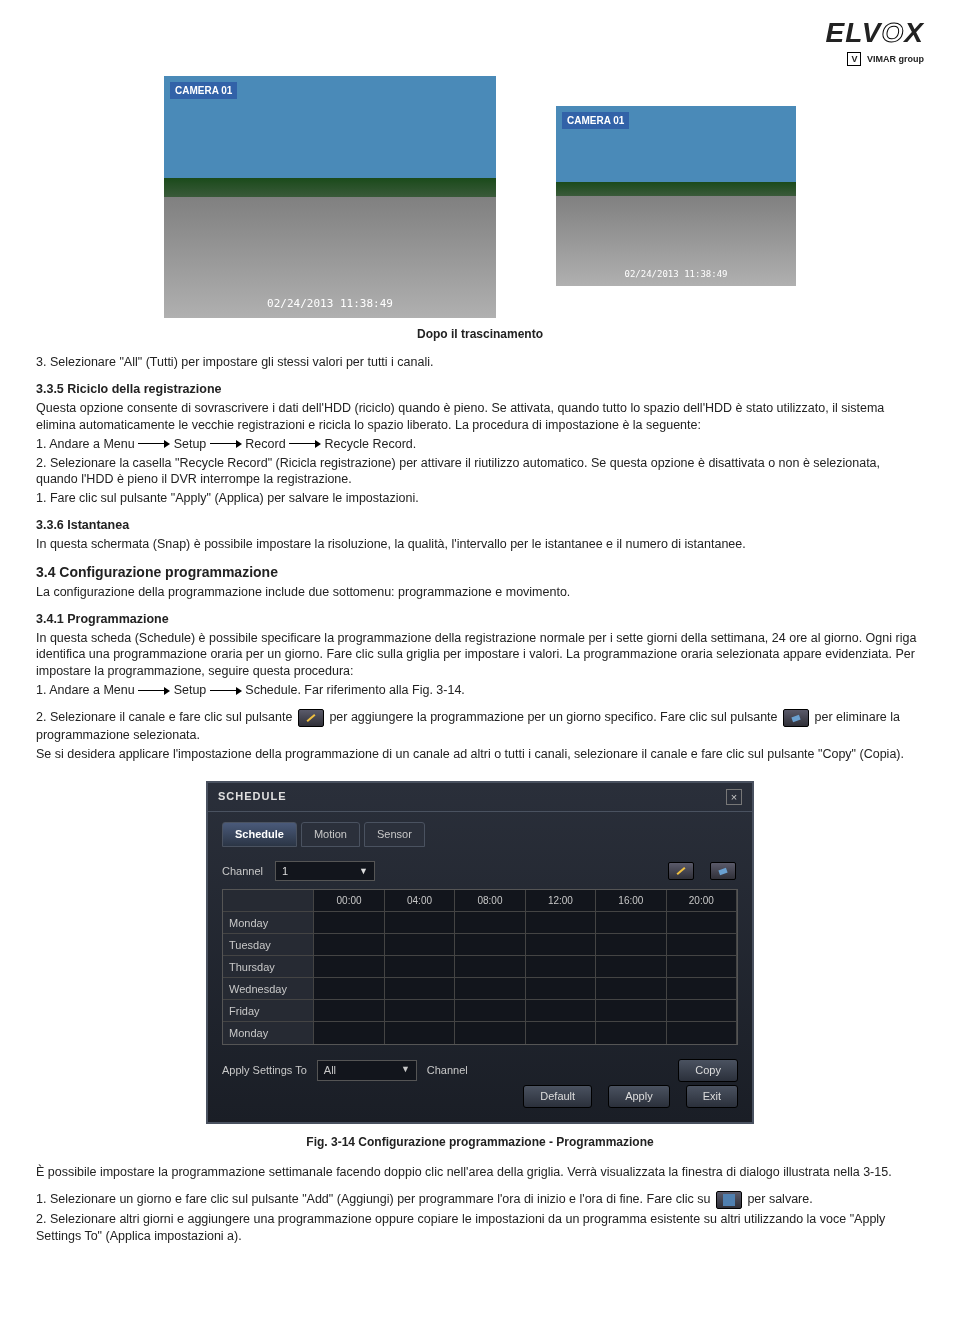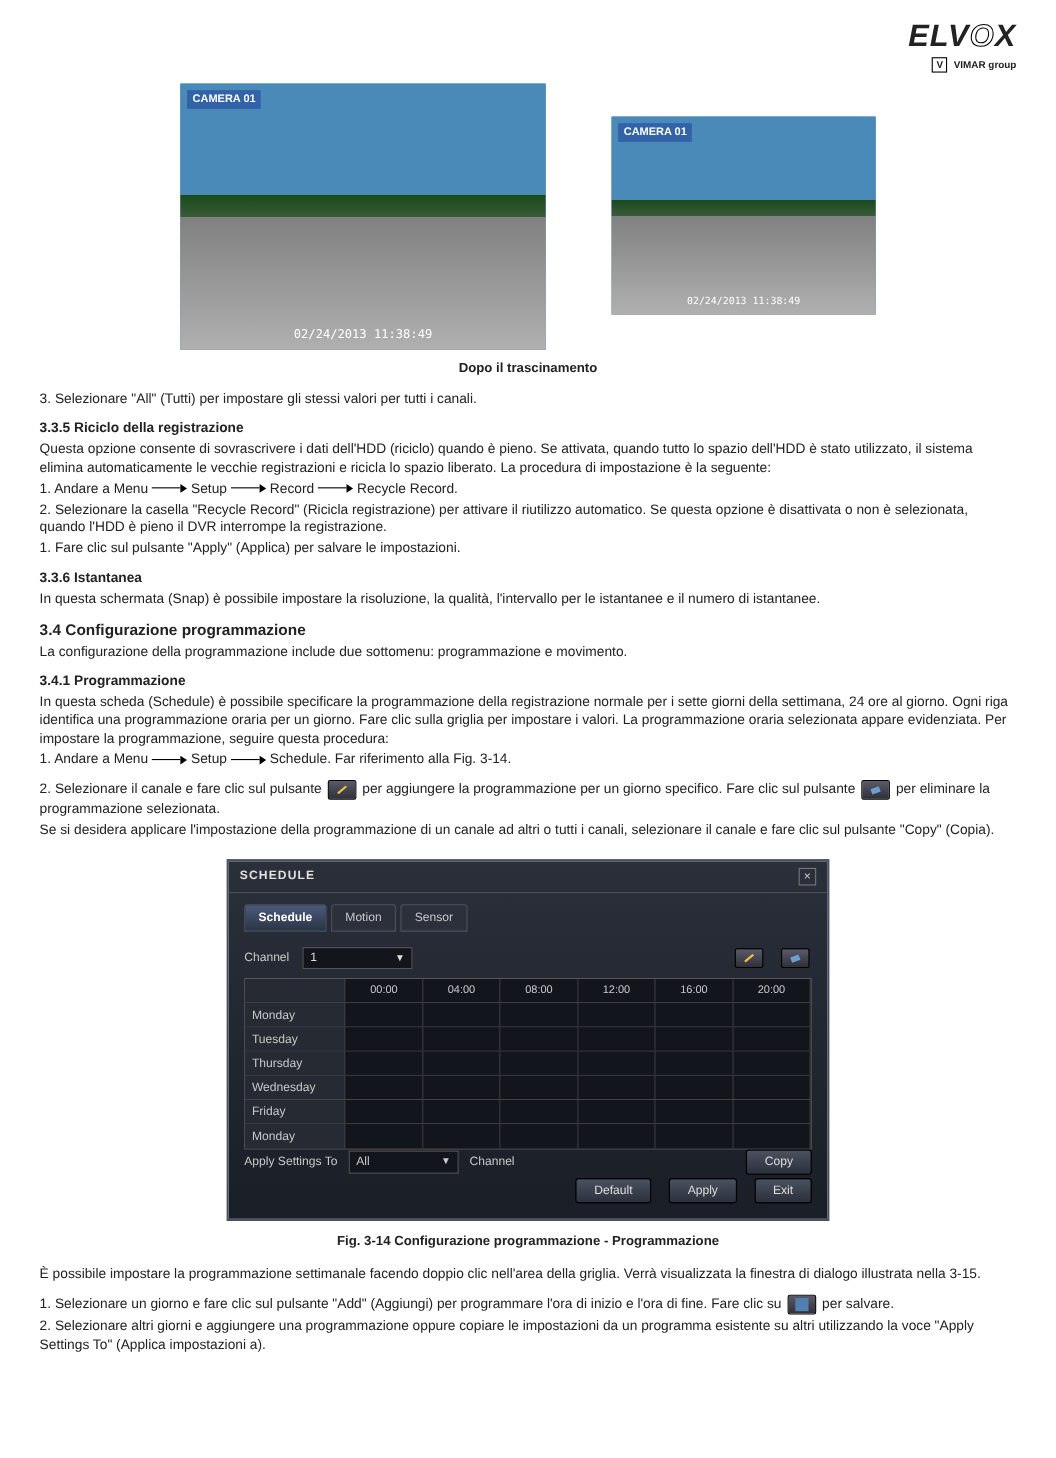--- a/index.html
+++ b/index.html
@@ -43,21 +43,21 @@
   .ch-sel{width:100px;background:#12151c;border:1px solid #555;color:#ddd;padding:2px 6px;display:flex;justify-content:space-between;align-items:center}
   .grid{border:1px solid #555}
   .grid-row{display:flex;height:22px;border-bottom:1px solid #444}
   .grid-row:last-child{border-bottom:none}
   .grid-head .cell{background:#262a33;text-align:left;font-size:10px}
   .grid-head .cell.first{background:#262a33}
   .cell{border-right:1px solid #444;display:flex;align-items:center;padding-left:6px}
   .cell.first{width:92px;background:#262a33}
   .cell.col{width:71px;background:#12151c}
   .grid-head .cell.col{justify-content:center;padding-left:0}
-  .apply-row{display:flex;align-items:center;gap:10px;}
+  .apply-row{display:flex;align-items:center;gap:10px;margin-top:14px}
   .apply-sel{width:100px;background:#12151c;border:1px solid #555;padding:2px 6px;display:flex;justify-content:space-between}
   .dbtn{background:linear-gradient(#4a5260,#2b303b);border:1px solid #000;color:#ddd;padding:3px 16px;border-radius:3px;font-size:11px;cursor:pointer}
   .btn-row{display:flex;justify-content:flex-end;gap:16px;margin-top:3px}
   .fig-caption{text-align:center;font-weight:700;font-size:12px;margin:6px 0 14px}
   .caret{font-size:9px}
 </style>
 </head>
 <body>
 
 <div class="logo-row">

